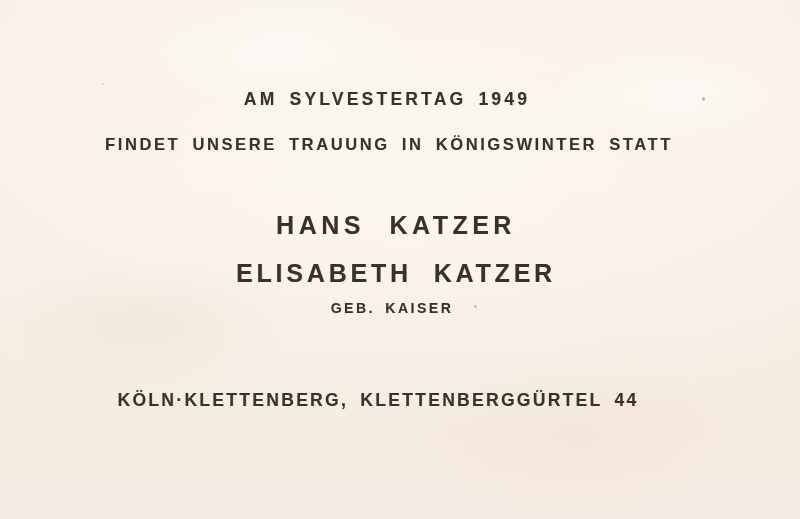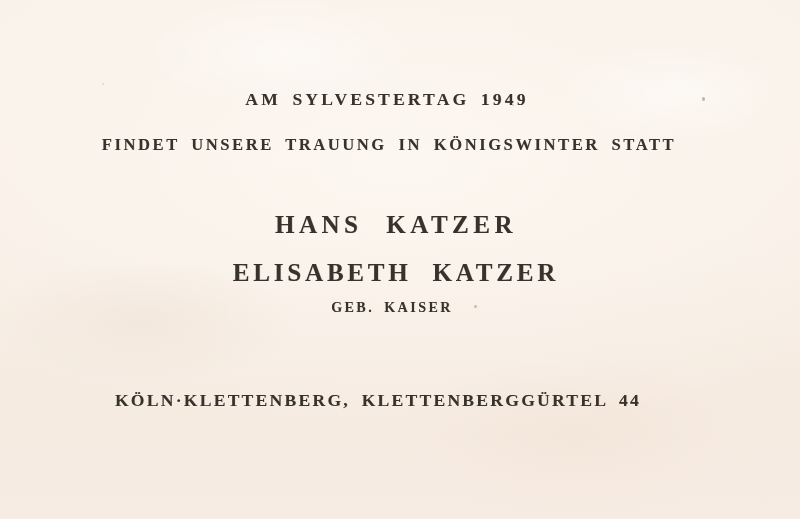--- a/index.html
+++ b/index.html
@@ -11,21 +11,21 @@
     background: #e9e2d8;
   }
 
   .card {
     position: relative;
     width: 800px;
     height: 519px;
     background:
       radial-gradient(120% 85% at 50% 32%, rgba(255, 253, 249, 0.55) 0%, rgba(255, 253, 249, 0) 62%),
       linear-gradient(180deg, #f9f1e9 0%, #f8efe6 45%, #f6ebe1 78%, #f7ece3 100%);
-    font-family: Liberation Serif, serif;
+    font-family: Liberation Sans, sans-serif;
     color: var(--ink, #38322c);
     overflow: hidden;
   }
 
   
   .card::before {
     content: "";
     position: absolute;
     inset: 0;
     background:

